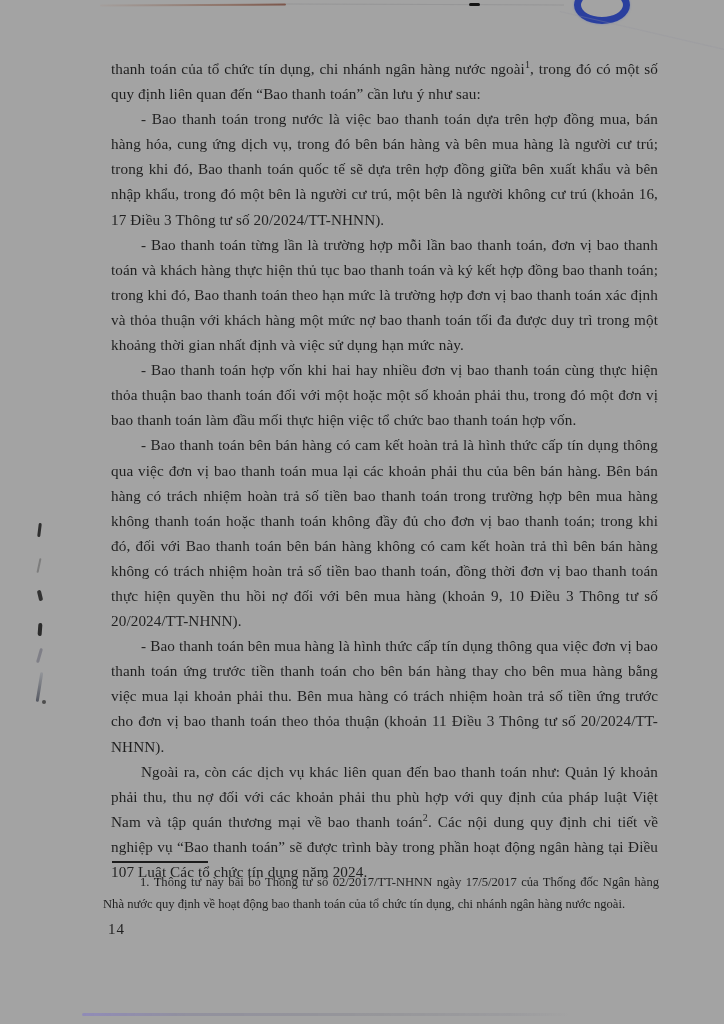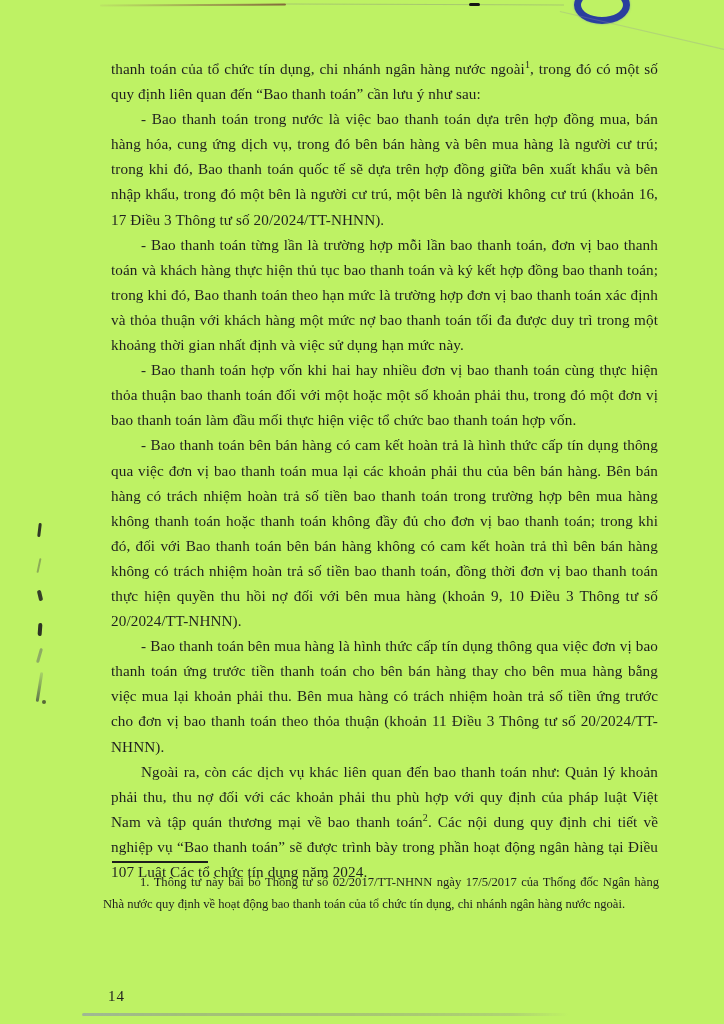--- a/index.html
+++ b/index.html
@@ -1,20 +1,20 @@
 <!DOCTYPE html>
 <html><head>
 <meta charset="utf-8">
 <style>
   html,body { margin:0; padding:0; background:#e9e9e9; }
   .page {
     position:relative;
     width:724px; height:1024px;
     margin:0 auto;
-    background:#bef264;
+    background:#a3a3a3;
     overflow:hidden;
     font-family:"Liberation Serif", serif;
     color:#1f1f1f;
   }
 
   
   .text-block {
     position:absolute;
     left:111px; top:56px; width:547px;
     font-size:15.2px;
@@ -37,21 +37,21 @@
     position:absolute;
     left:103px; top:871px; width:556px;
     font-size:12.6px;
     line-height:22.3px;
     text-align:justify;
   }
   .fn { margin:0; text-indent:37px; }
 
   .page-number {
     position:absolute;
-    left:108px; top:988px;
+    left:108px; top:921px;
     font-size:15px;
     letter-spacing:1px;
   }
 
   
   .artifact { position:absolute; pointer-events:none; }
 
   .top-line-a {
     left:100px; top:4px; width:186px; height:2px;
     background:linear-gradient(to right, rgba(170,130,110,0.12), rgba(125,75,55,0.55) 70%, rgba(110,60,45,0.75));

